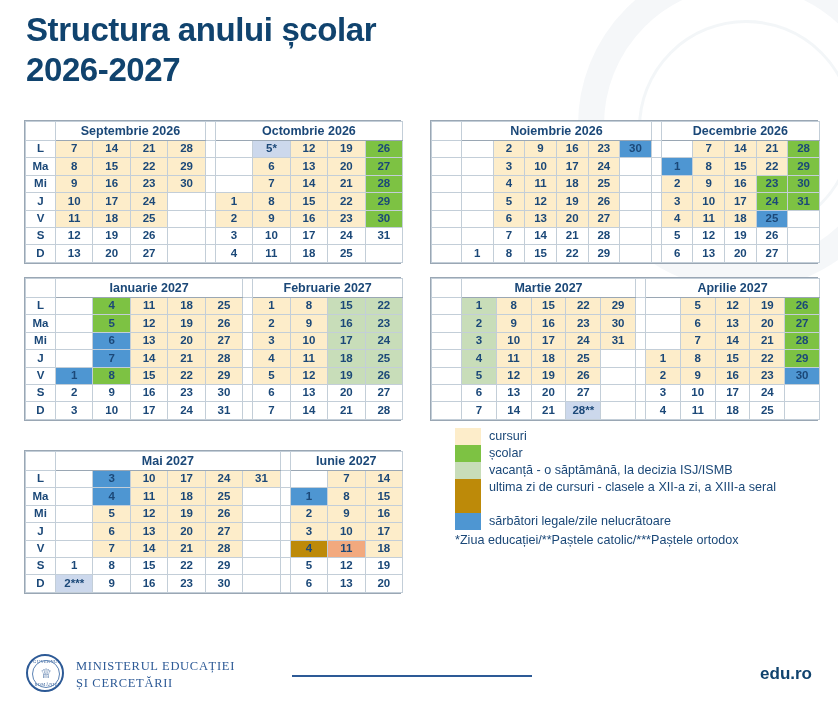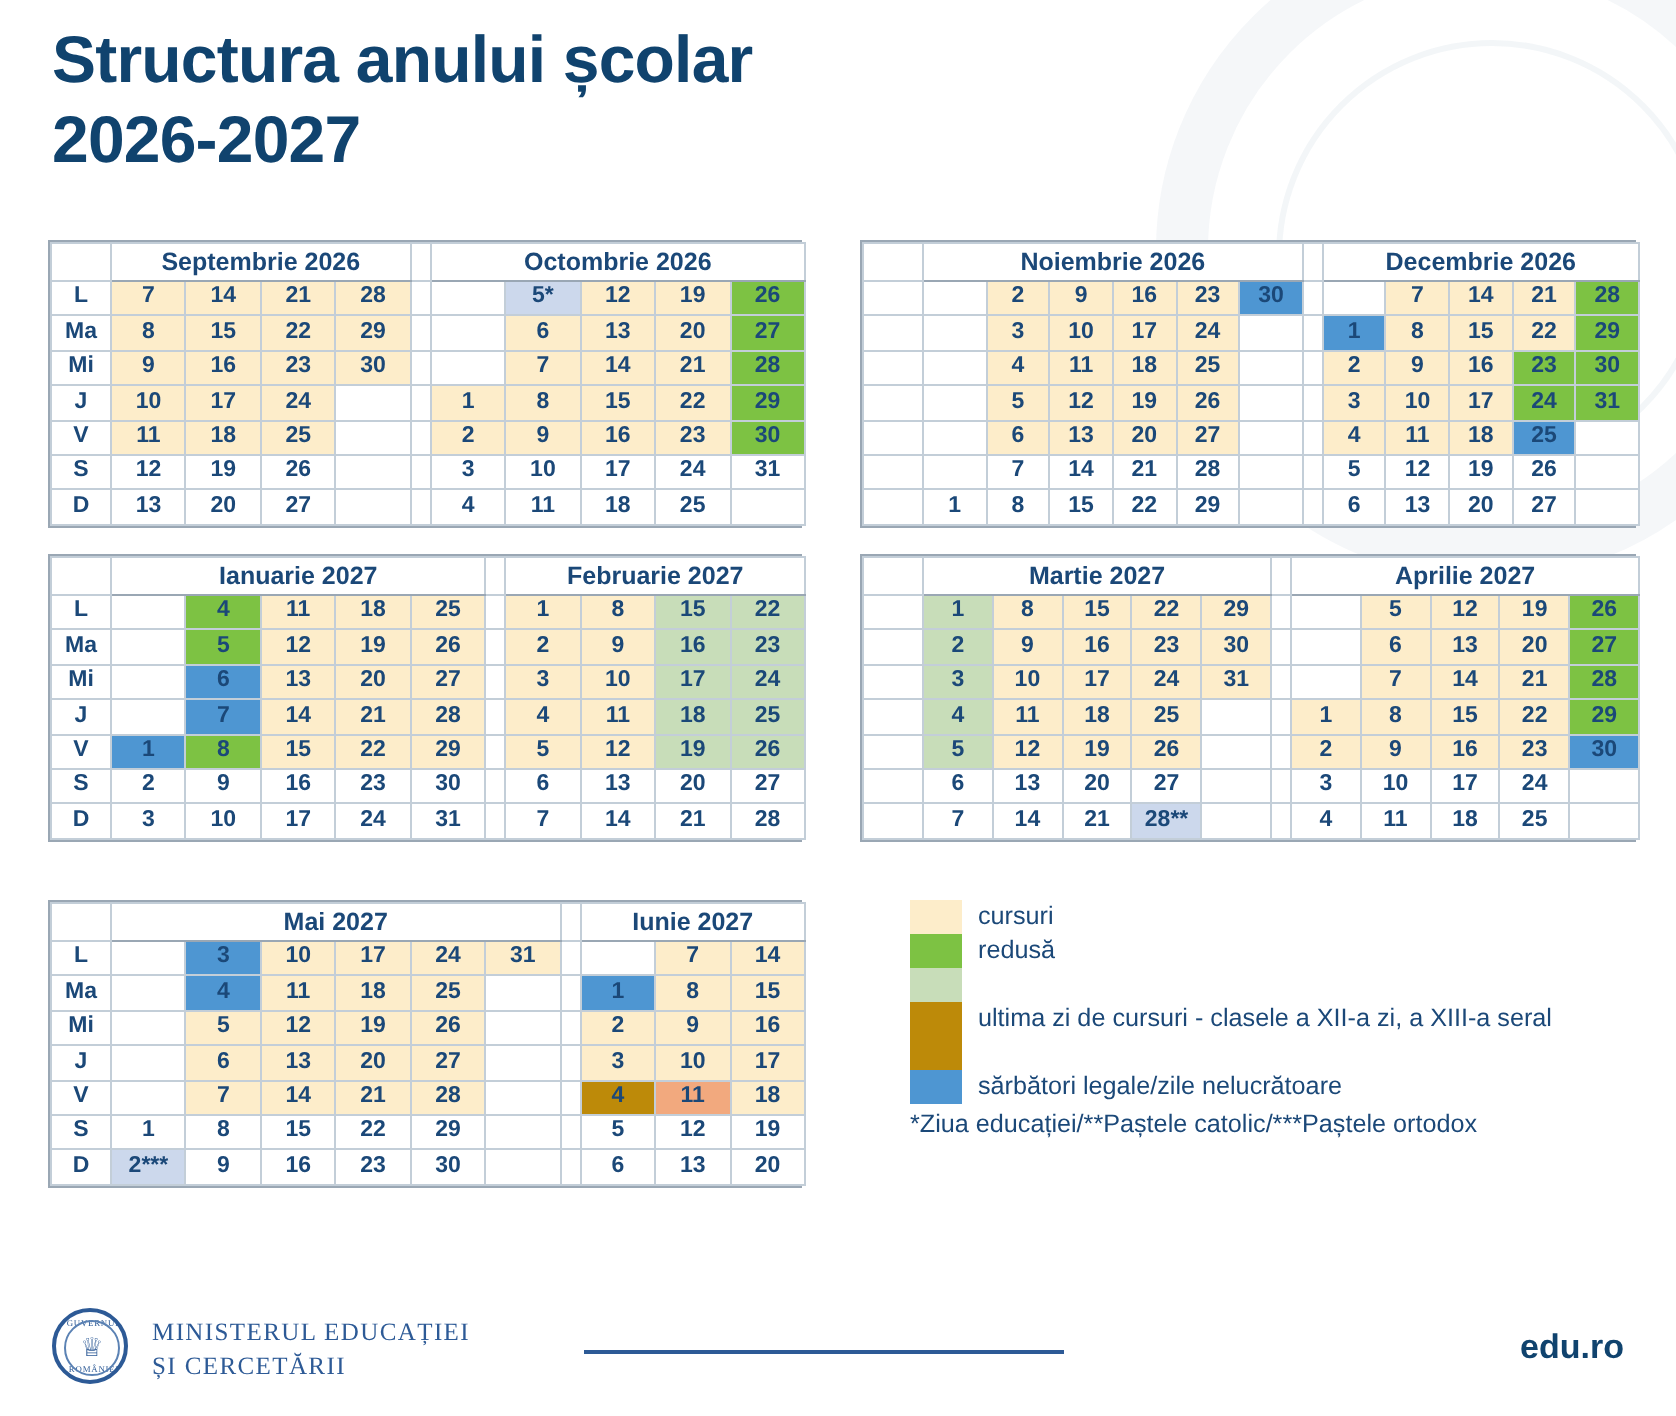--- a/index.html
+++ b/index.html
@@ -95,21 +95,21 @@
   .c-vacanta1  { background: #c8ddb9; }
   .c-ultimaxii { background: #bd8a09; }
   .c-ultimaviii{ background: #f2a97e; }
   .c-sarbatoare{ background: #4e96d2; }
   .c-special   { background: #ccd8ec; }
   .c-empty     { background: #ffffff; }
 
   
   .legend {
     position: absolute;
-    left: 434px; top: 450px;
+    left: 434px; top: 428px;
     width: 390px;
     padding-left: 21px;
   }
   .legend-row {
     display: flex;
     align-items: flex-start;
     margin-bottom: 0px;
   }
   .legend-sw {
     width: 26px;
@@ -817,25 +817,28 @@
 <div class="legend" id="legend">
     <div class="legend-row">
       <div class="legend-sw c-cursuri"></div>
       <div class="legend-text">
         <div>cursuri</div>
       </div>
     </div>
     <div class="legend-row">
       <div class="legend-sw c-vacanta"></div>
       <div class="legend-text">
-        <div>redusă</div>
+        <div>școlar</div>
       </div>
     </div>
     <div class="legend-row">
       <div class="legend-sw c-vacanta1"></div>
+      <div class="legend-text">
+        <div>vacanță - o săptămână, la decizia ISJ/ISMB</div>
+      </div>
     </div>
     <div class="legend-row">
       <div class="legend-sw c-ultimaxii tall"></div>
       <div class="legend-text">
         <div>ultima zi de cursuri - clasele a XII-a zi, a XIII-a seral</div>
       </div>
     </div>
     <div class="legend-row">
       <div class="legend-sw c-sarbatoare"></div>
       <div class="legend-text">

